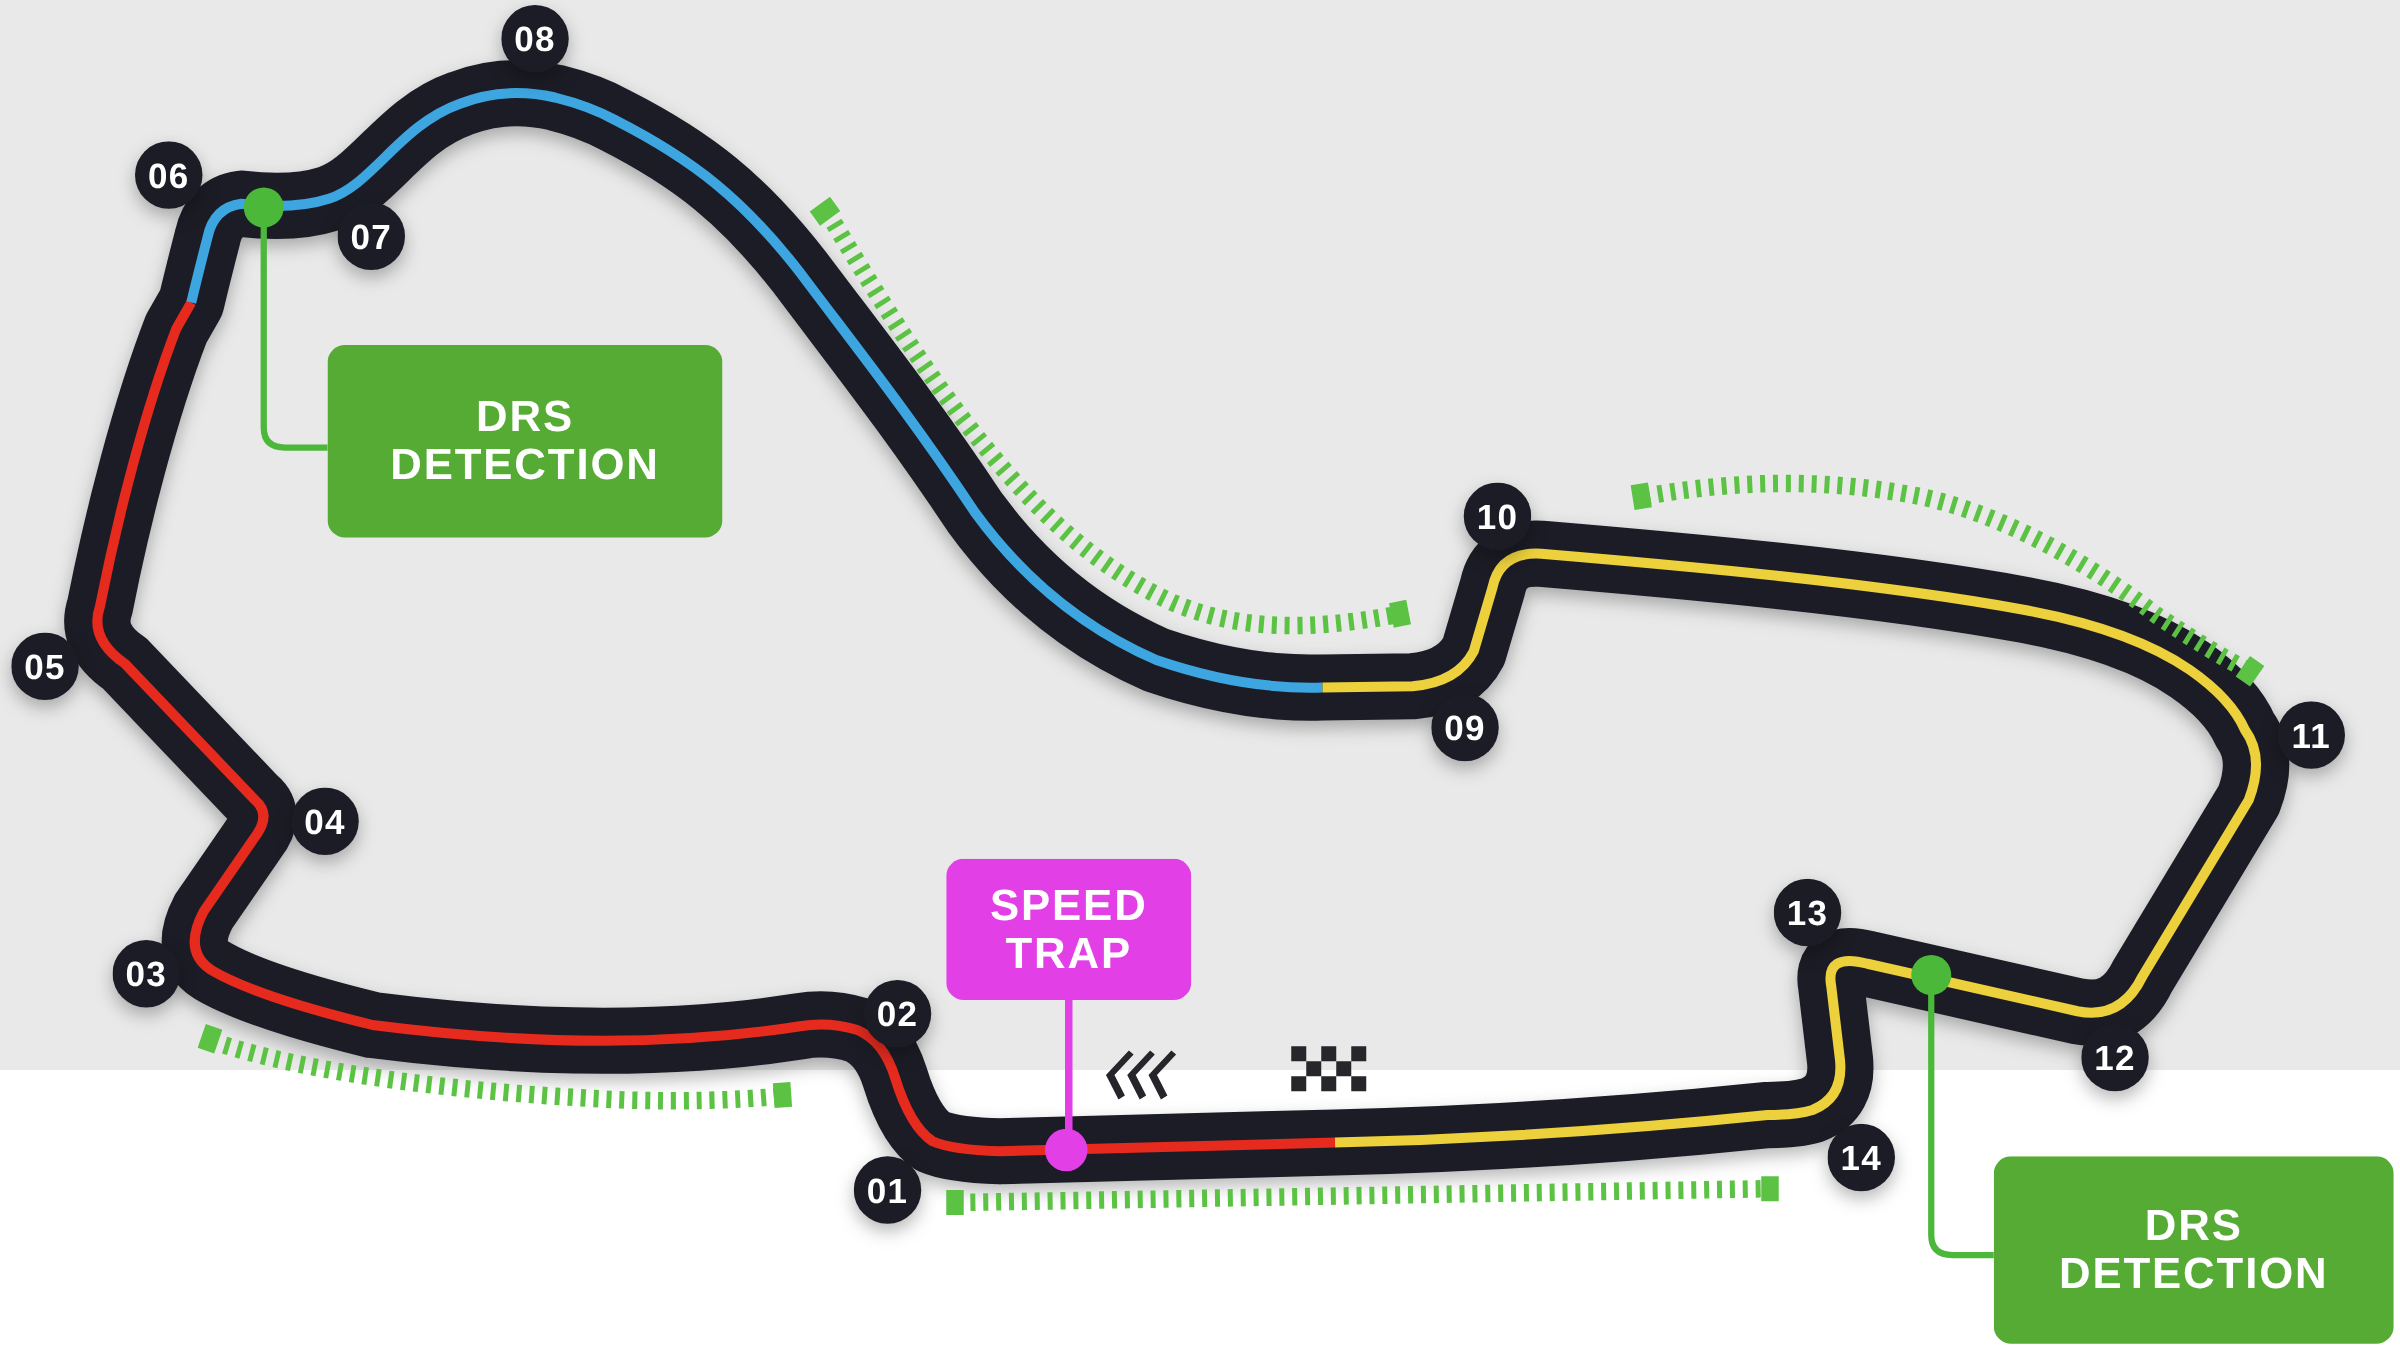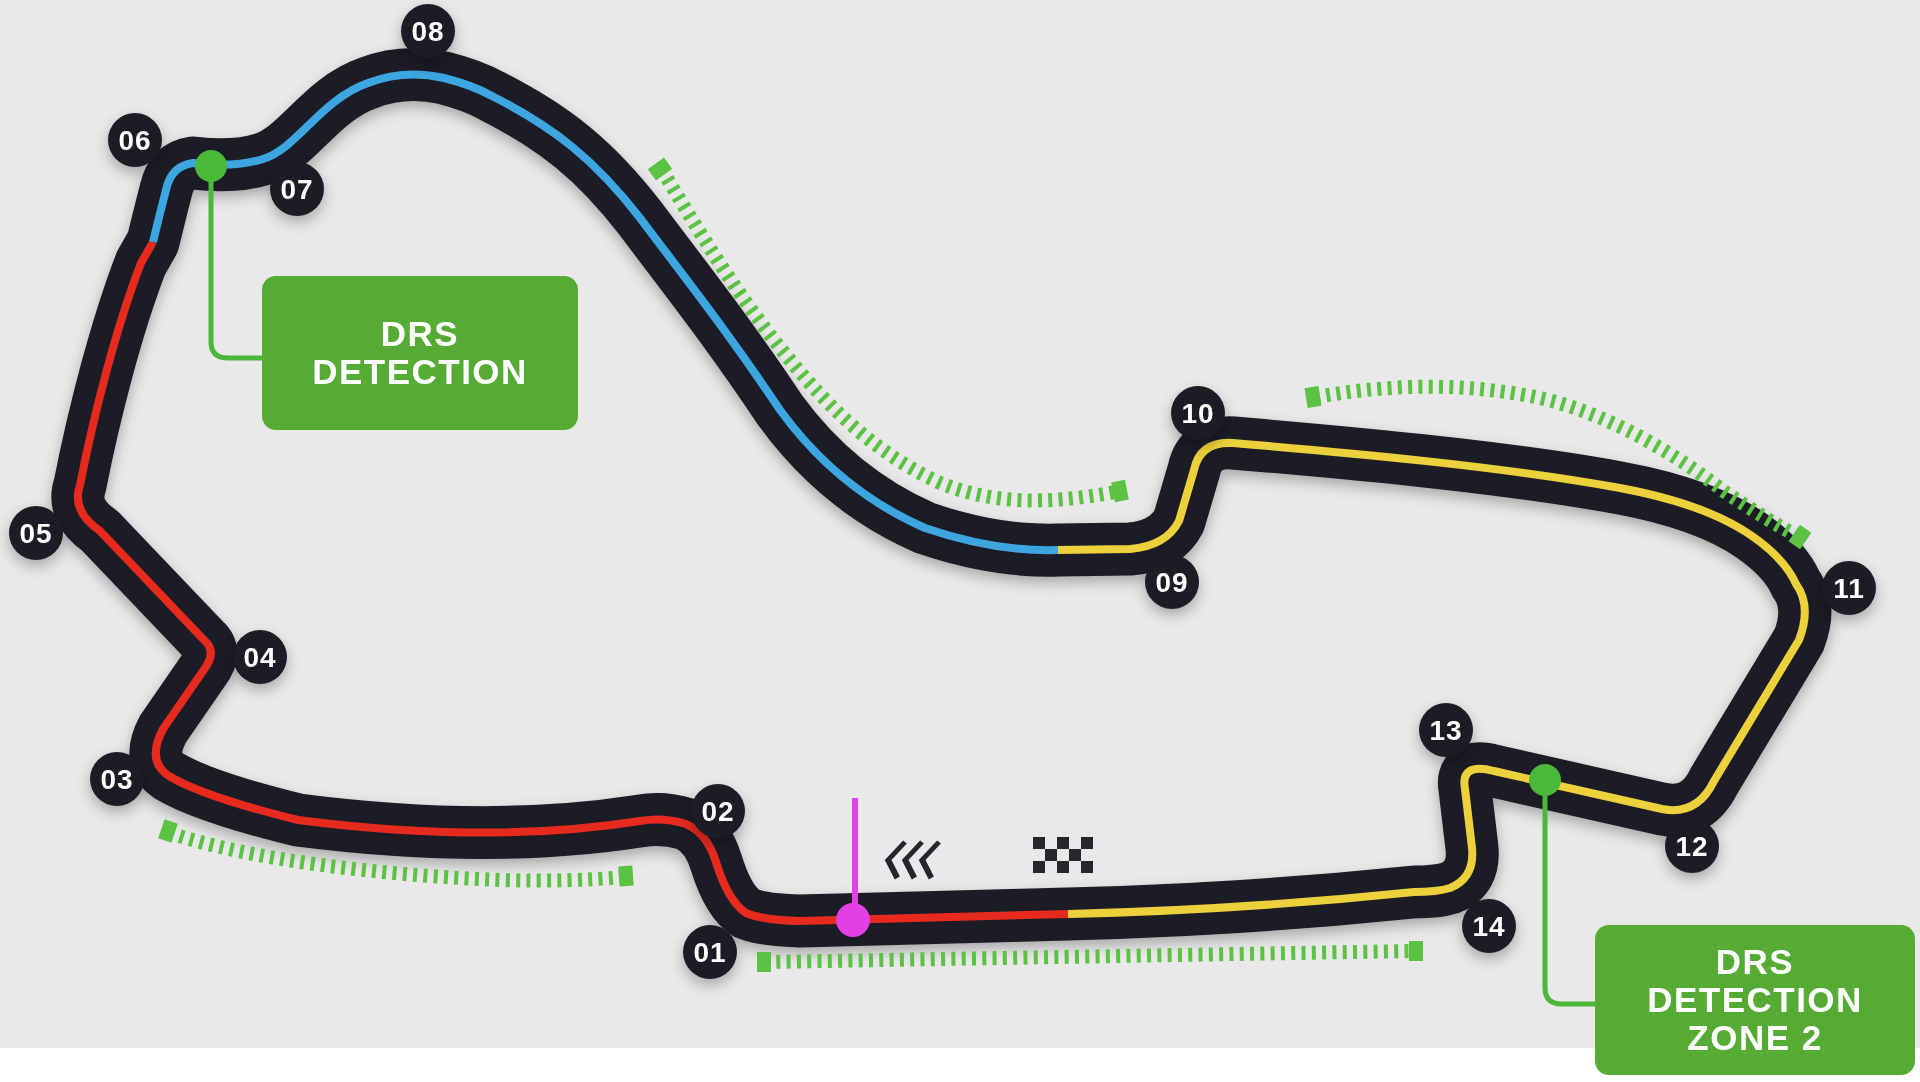--- a/index.html
+++ b/index.html
@@ -1,18 +1,18 @@
 <!DOCTYPE html>
 <html><head>
 <meta charset="utf-8">
 <style>
   html, body { margin: 0; padding: 0; }
   body { width: 1920px; height: 1082px; overflow: hidden; }
   .map-container {
-    position: relative; width: 1920px; height: 1048px;
+    position: relative; width: 1920px; height: 856px;
     background: #e9e9e9;
     font-family: "Liberation Sans", sans-serif;
   }
   svg.track-svg { position: absolute; left: 0; top: 0; }
 
   .track-outline { fill: none; stroke: #1a1c25; stroke-width: 53; stroke-linejoin: round; stroke-linecap: round; }
   .sector-line { fill: none; stroke-width: 8; stroke-linecap: butt; stroke-linejoin: round; }
   .sector1 { stroke: #e62b1e; }
   .sector2 { stroke: #3da5e0; }
   .sector3 { stroke: #ecd03c; }
@@ -168,20 +168,23 @@
           <text y="10">14</text>
         </g>
     </g>
   </svg>
 
   <div id="drs1-box" class="label-box box-green">
     <span class="ln">DRS</span>
     <span class="ln">DETECTION</span>
   </div>
 
+  <div id="speed-trap-box" class="label-box box-magenta">
+    <span class="ln">SPEED</span>
+    <span class="ln">TRAP</span>
+  </div>
 
   <div id="drs2-box" class="label-box box-green">
     <span class="ln">DRS</span>
     <span class="ln">DETECTION</span>
-    <span class="ln">ZONE 2</span>
   </div>
 
 </div>
 
 </body></html>

